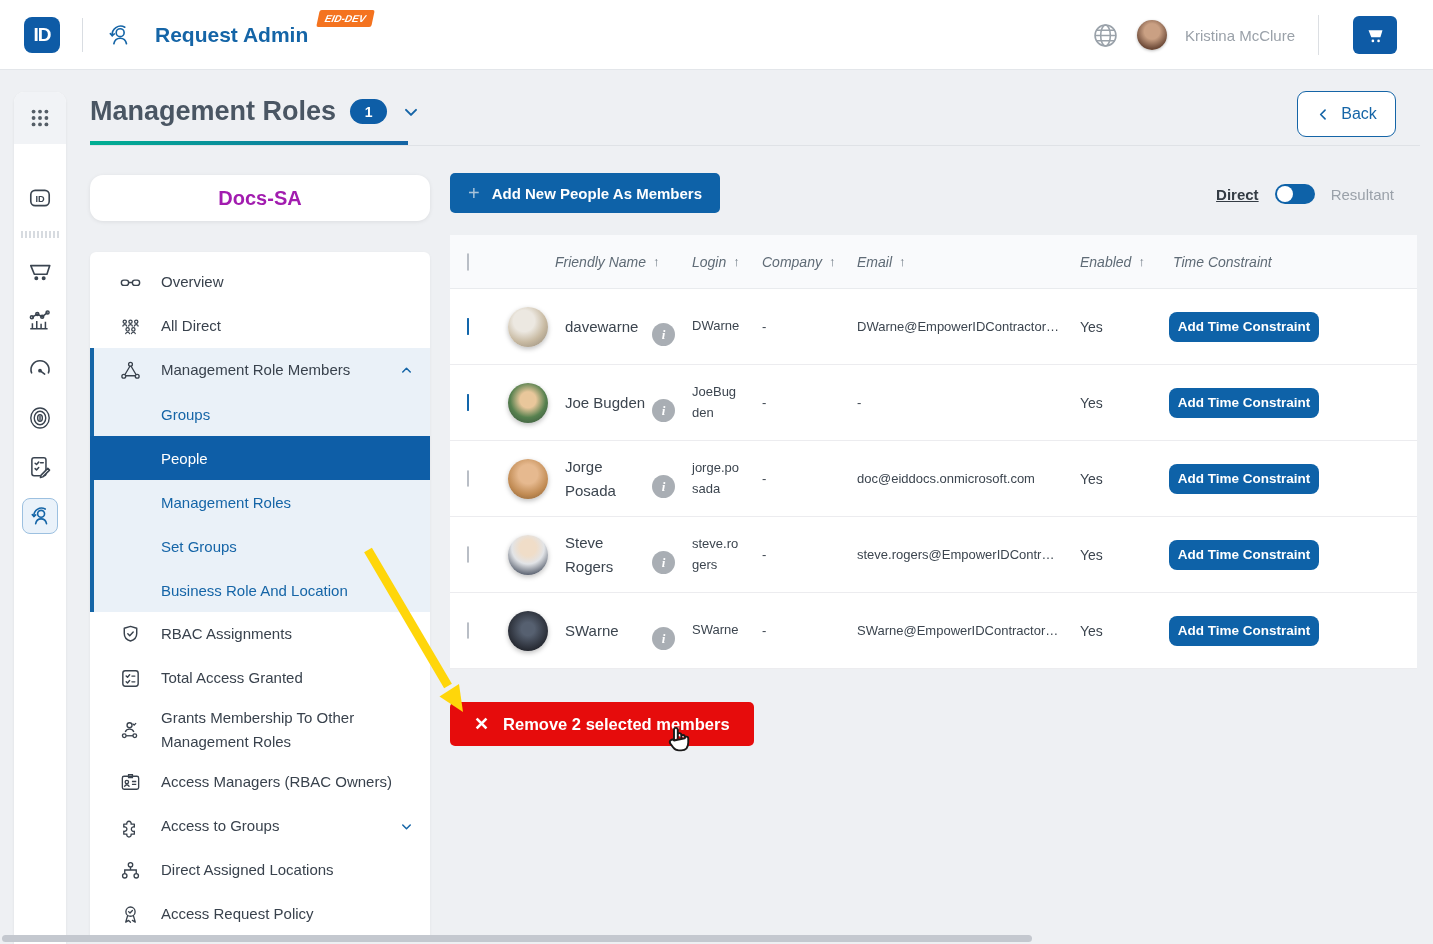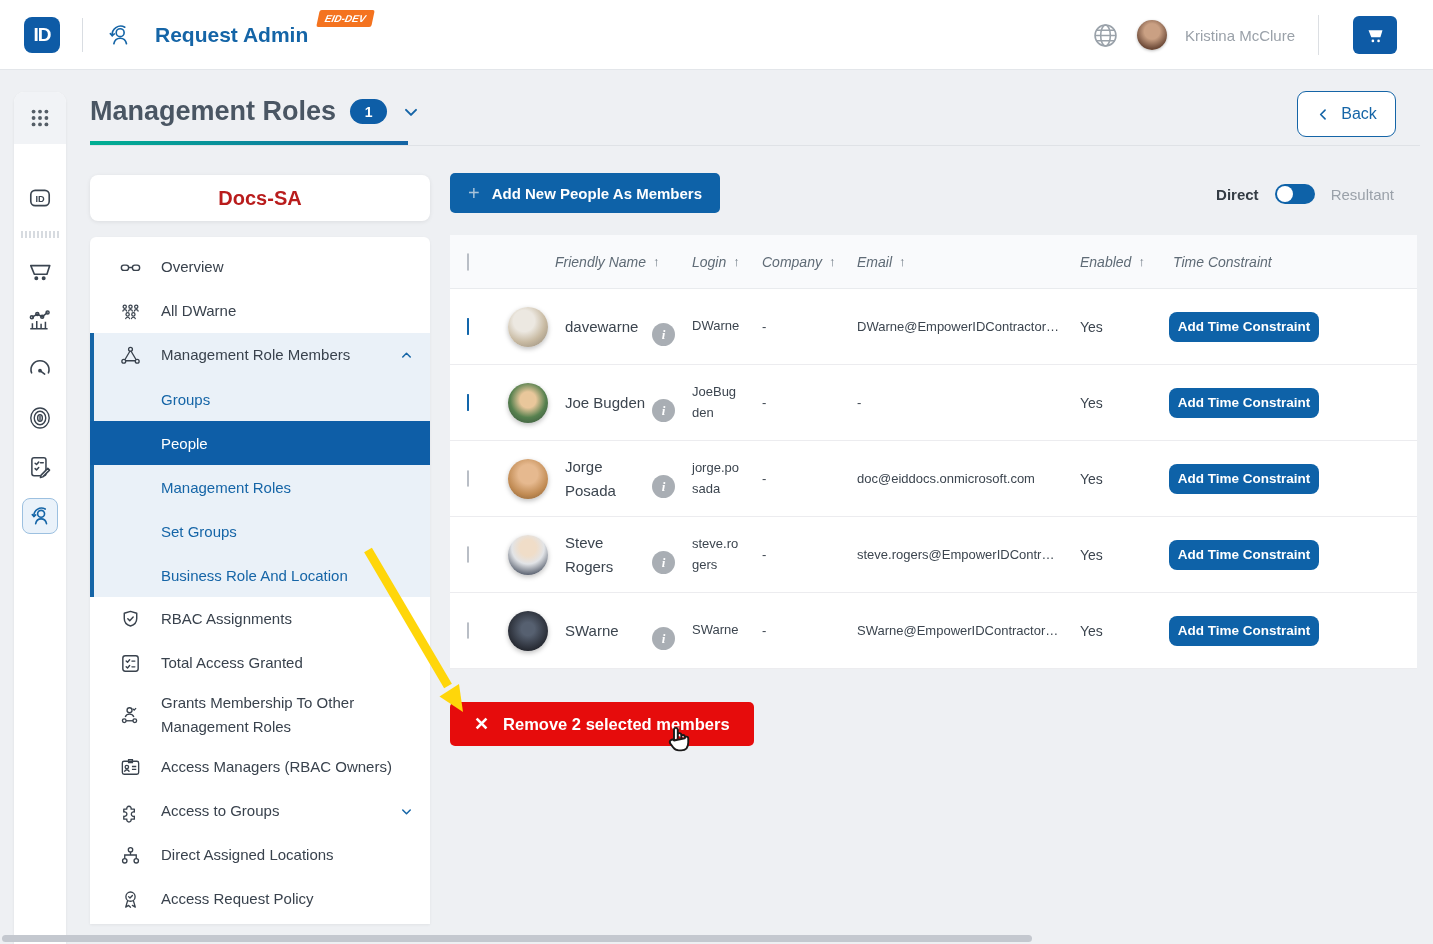--- a/index.html
+++ b/index.html
@@ -35,36 +35,36 @@
   .page-head { position:absolute; left:90px; top:96px; display:flex; align-items:center; gap:14px; }
   .page-title { font-size:27px; font-weight:bold; color:#4a5663; }
   .count-badge { background:#0e5ea7; color:#fff; font-size:14px; font-weight:bold; min-width:37px; height:25px; border-radius:13px; display:flex; align-items:center; justify-content:center; }
   .title-chevron { color:#1565a7; }
   .title-underline { position:absolute; left:90px; top:141px; width:318px; height:5px; background:linear-gradient(90deg,#00af92,#1464a5); }
   .title-divider { position:absolute; left:90px; top:145px; width:1330px; border-top:1px solid #dfe2e6; }
   .back-btn { position:absolute; right:37px; top:91px; width:99px; height:46px; background:#fff; border:1.5px solid #1565a7; border-radius:9px; color:#1565a7; font-size:16px; display:flex; align-items:center; justify-content:center; gap:10px; cursor:pointer; font-family:inherit; }
 
   
   .sidebar { position:absolute; left:90px; top:175px; width:340px; }
-  .role-card { height:46px; background:#fff; border-radius:8px; box-shadow:0 1px 4px rgba(0,0,0,.08); display:flex; align-items:center; justify-content:center; font-size:20px; font-weight:bold; color:#b91c1c; margin-bottom:16px; }
+  .role-card { height:46px; background:#fff; border-radius:13px; box-shadow:0 1px 4px rgba(0,0,0,.08); display:flex; align-items:center; justify-content:center; font-size:20px; font-weight:bold; color:#a21caf; margin-bottom:31px; }
   .menu-card { background:#fff; border-radius:6px 6px 0 0; box-shadow:0 1px 3px rgba(0,0,0,.06); height:687px; overflow:hidden; padding-top:8px; }
   .menu-item { min-height:44px; display:flex; align-items:center; padding:6px 16px 6px 28px; gap:19px; font-size:15px; color:#39424d; cursor:pointer; }
   .menu-item .mi-icon { width:24px; flex:none; color:#39424d; display:flex; justify-content:center; }
   .menu-item .mi-label { flex:1; line-height:1.6; }
   .menu-item .mi-chevron { color:#1565a7; flex:none; }
   .expanded-group { background:#eaf1f8; border-left:4px solid #1565a7; }
   .expanded-group .menu-item { padding-left:24px; }
   .sub-item { height:44px; display:flex; align-items:center; padding-left:67px; font-size:15px; color:#1565a7; cursor:pointer; }
   .sub-item.on { background:#0e5ea7; color:#fff; margin-left:-4px; padding-left:71px; }
 
   
   .add-btn { position:absolute; left:450px; top:173px; height:40px; background:#0e62a8; border:none; border-radius:5px; color:#fff; font-size:15px; font-weight:bold; font-family:inherit; display:flex; align-items:center; gap:12px; padding:0 18px; cursor:pointer; }
   .add-btn .plus { color:#a9c4da; font-size:20px; font-weight:normal; }
   .toggle-row { position:absolute; top:181px; right:39px; display:flex; align-items:center; gap:16px; height:26px; }
-  .toggle-label-on { font-size:15px; color:#343c44; font-weight:bold; }
+  .toggle-label-on { font-size:15px; color:#343c44; font-weight:bold;text-decoration:underline; }
   .toggle-label-off { font-size:15px; color:#9aa1a9; }
   .switch { width:40px; height:20px; background:#0e62a8; border-radius:11px; position:relative; cursor:pointer; }
   .switch .knob { position:absolute; left:2px; top:2px; width:16px; height:16px; border-radius:50%; background:#fff; }
 
   
   .member-table { position:absolute; left:450px; top:235px; width:967px; background:#fff; }
   .t-row { display:grid; grid-template-columns:50px 55px 97px 40px 70px 95px 223px 80px 1fr; align-items:center; }
   .t-head { height:54px; background:#f9fafc; border-bottom:1px solid #e9ebee; color:#5f6b76; font-size:14px;font-style:italic; }
   .t-head .th { display:flex; align-items:center; gap:7px; }
   .sort-arrow { font-size:13px; color:#6b7680; }
@@ -256,21 +256,21 @@
         <svg width="23" height="23" viewBox="0 0 24 24" fill="none" stroke="currentColor" stroke-width="1.3">
           <circle cx="6" cy="7" r="1.7"></circle>
             <circle cx="12" cy="7" r="1.7"></circle>
             <circle cx="18" cy="7" r="1.7"></circle>
           <path d="M3.8 12c.4-1.4 1.2-2 2.2-2s1.8.6 2.2 2M9.8 12c.4-1.4 1.2-2 2.2-2s1.8.6 2.2 2M15.8 12c.4-1.4 1.2-2 2.2-2s1.8.6 2.2 2"></path>
           <circle cx="9" cy="15" r="1.7"></circle>
             <circle cx="15" cy="15" r="1.7"></circle>
           <path d="M6.8 20c.4-1.4 1.2-2 2.2-2s1.8.6 2.2 2M12.8 20c.4-1.4 1.2-2 2.2-2s1.8.6 2.2 2"></path>
         </svg>
       </span>
-      <span class="mi-label">All DWarne</span>
+      <span class="mi-label">All Direct</span>
     </div>
 
     <div class="expanded-group">
       <div class="menu-item">
         <span class="mi-icon">
           <svg width="23" height="23" viewBox="0 0 24 24" fill="none" stroke="currentColor" stroke-width="1.4">
             <path d="M12 6.5L5.5 17.5h13z"></path>
             <circle cx="12" cy="5.5" r="2" fill="#eaf1f8"></circle>
             <circle cx="5" cy="18" r="2" fill="#eaf1f8"></circle>
             <circle cx="19" cy="18" r="2" fill="#eaf1f8"></circle>

